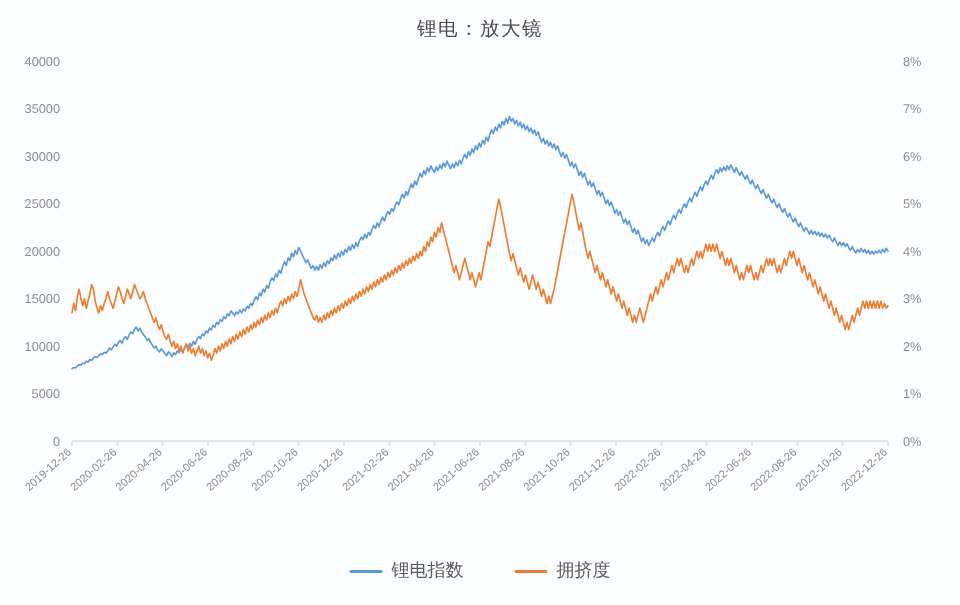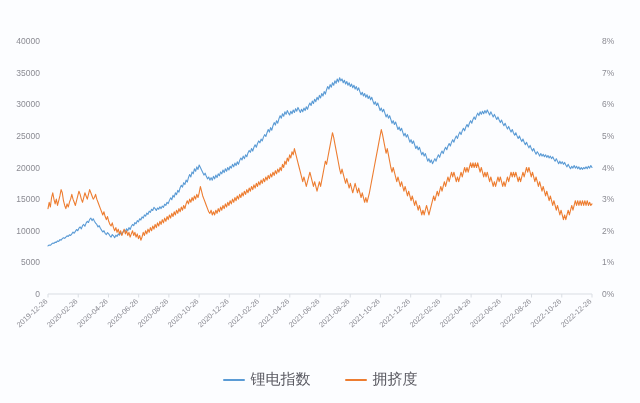--- a/index.html
+++ b/index.html
@@ -22,27 +22,28 @@
   .xlab{font-size:7.5px;fill:#8b8b93;font-family:"Liberation Sans","DejaVu Sans",sans-serif;}
   .axisline{stroke:#d9dde3;stroke-width:1;}
   .tick{stroke:#d9dde3;stroke-width:1;}
   .series-path{fill:none;stroke-width:1.1;stroke-linejoin:round;stroke-linecap:round;}
   #legend{
     position:absolute;left:0;bottom:14px;width:640px;
     display:flex;justify-content:center;align-items:center;gap:34px;
   }
   .legend-item{display:flex;align-items:center;gap:6px;}
   .legend-swatch{display:block;width:22px;height:2px;border-radius:1px;}
-  .legend-label{font-size:15px;color:#5a5a62;}
+  .legend-label{font-size:12px;color:#5a5a62;}
 </style>
 </head>
 <body>
 
 <div id="chart-root">
 
+  <div id="chart-title">锂电：放大镜</div>
 
   <svg id="plot" width="640" height="403">
     <g id="y-left-ticks">
         <text x="40" y="297" class="axis-text ylab">0</text>
         <text x="40" y="265.375" class="axis-text ylab">5000</text>
         <text x="40" y="233.75" class="axis-text ylab">10000</text>
         <text x="40" y="202.125" class="axis-text ylab">15000</text>
         <text x="40" y="170.5" class="axis-text ylab">20000</text>
         <text x="40" y="138.875" class="axis-text ylab">25000</text>
         <text x="40" y="107.25" class="axis-text ylab">30000</text>

